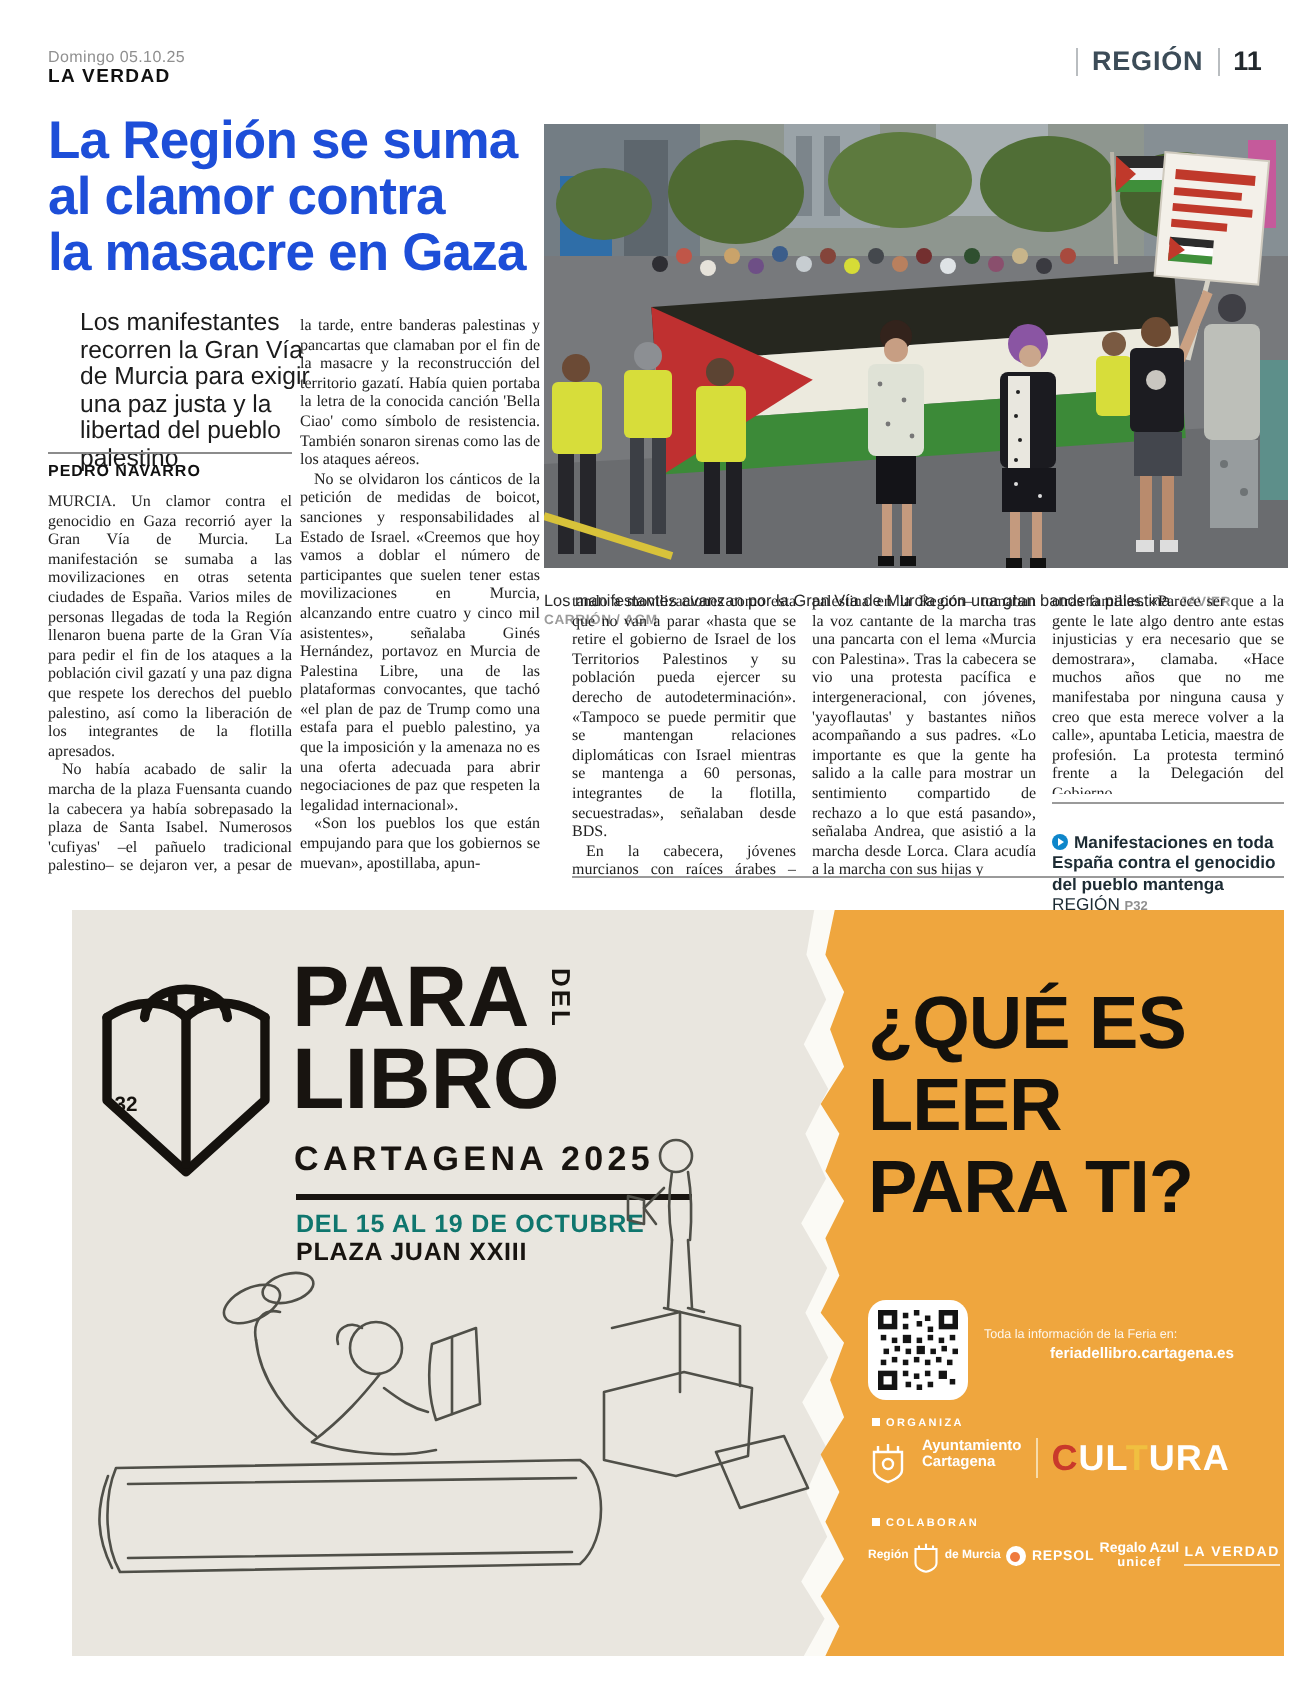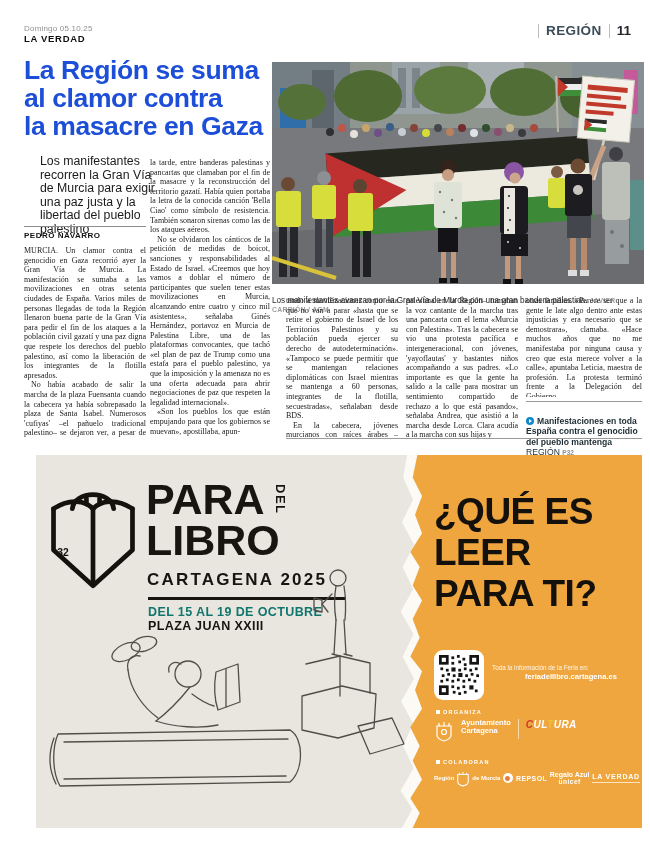--- a/index.html
+++ b/index.html
@@ -74,21 +74,21 @@
   .qr{left:434px;top:650px;width:50px;height:50px;background:#fff;border-radius:9px;padding:5px;box-sizing:border-box;}
   .ad-info{left:492px;top:664px;width:146px;color:#fff;}
   .ad-info-l1{font-size:6.3px;opacity:.9;}
   .ad-info-l2{font-size:7.6px;font-weight:bold;margin-top:1px;margin-left:33px;}
   .tiny-label{font-size:5.5px;font-weight:bold;color:#fff;letter-spacing:1.2px;}
   .tiny-label .sq{display:inline-block;width:4px;height:4px;background:#fff;margin-right:3px;vertical-align:0;}
   .org-label{left:436px;top:709px;}
   .org-row{left:434px;top:719px;width:206px;display:flex;align-items:flex-start;gap:7px;color:#fff;}
   .ayto-name{font-size:7.5px;font-weight:bold;line-height:8px;}
   .org-div{width:1px;height:20px;background:#f7dcab;}
-  .cultura{font-size:10px;font-weight:bold;letter-spacing:.5px;color:#fff;font-style:italic;}
+  .cultura{font-size:18px;font-weight:bold;letter-spacing:.5px;color:#fff;}
   .cu-c{color:#c9392b;} .cu-t{color:#f0c040;}
   .colab-label{left:436px;top:759px;}
   .colab-row{left:434px;top:769px;width:206px;display:flex;align-items:center;
              justify-content:space-between;color:#fff;}
   .regm{display:flex;align-items:center;gap:2px;font-size:6px;font-weight:bold;}
   .repsol{display:flex;align-items:center;gap:3px;}
   .repsol-mark{width:10px;height:10px;border-radius:50%;background:#fff;position:relative;}
   .repsol-mark::after{content:"";position:absolute;left:2.5px;top:2.5px;width:5px;height:5px;
                       border-radius:50%;background:#ef7a3e;}
   .repsol-name{font-size:7px;font-weight:bold;letter-spacing:.4px;}

